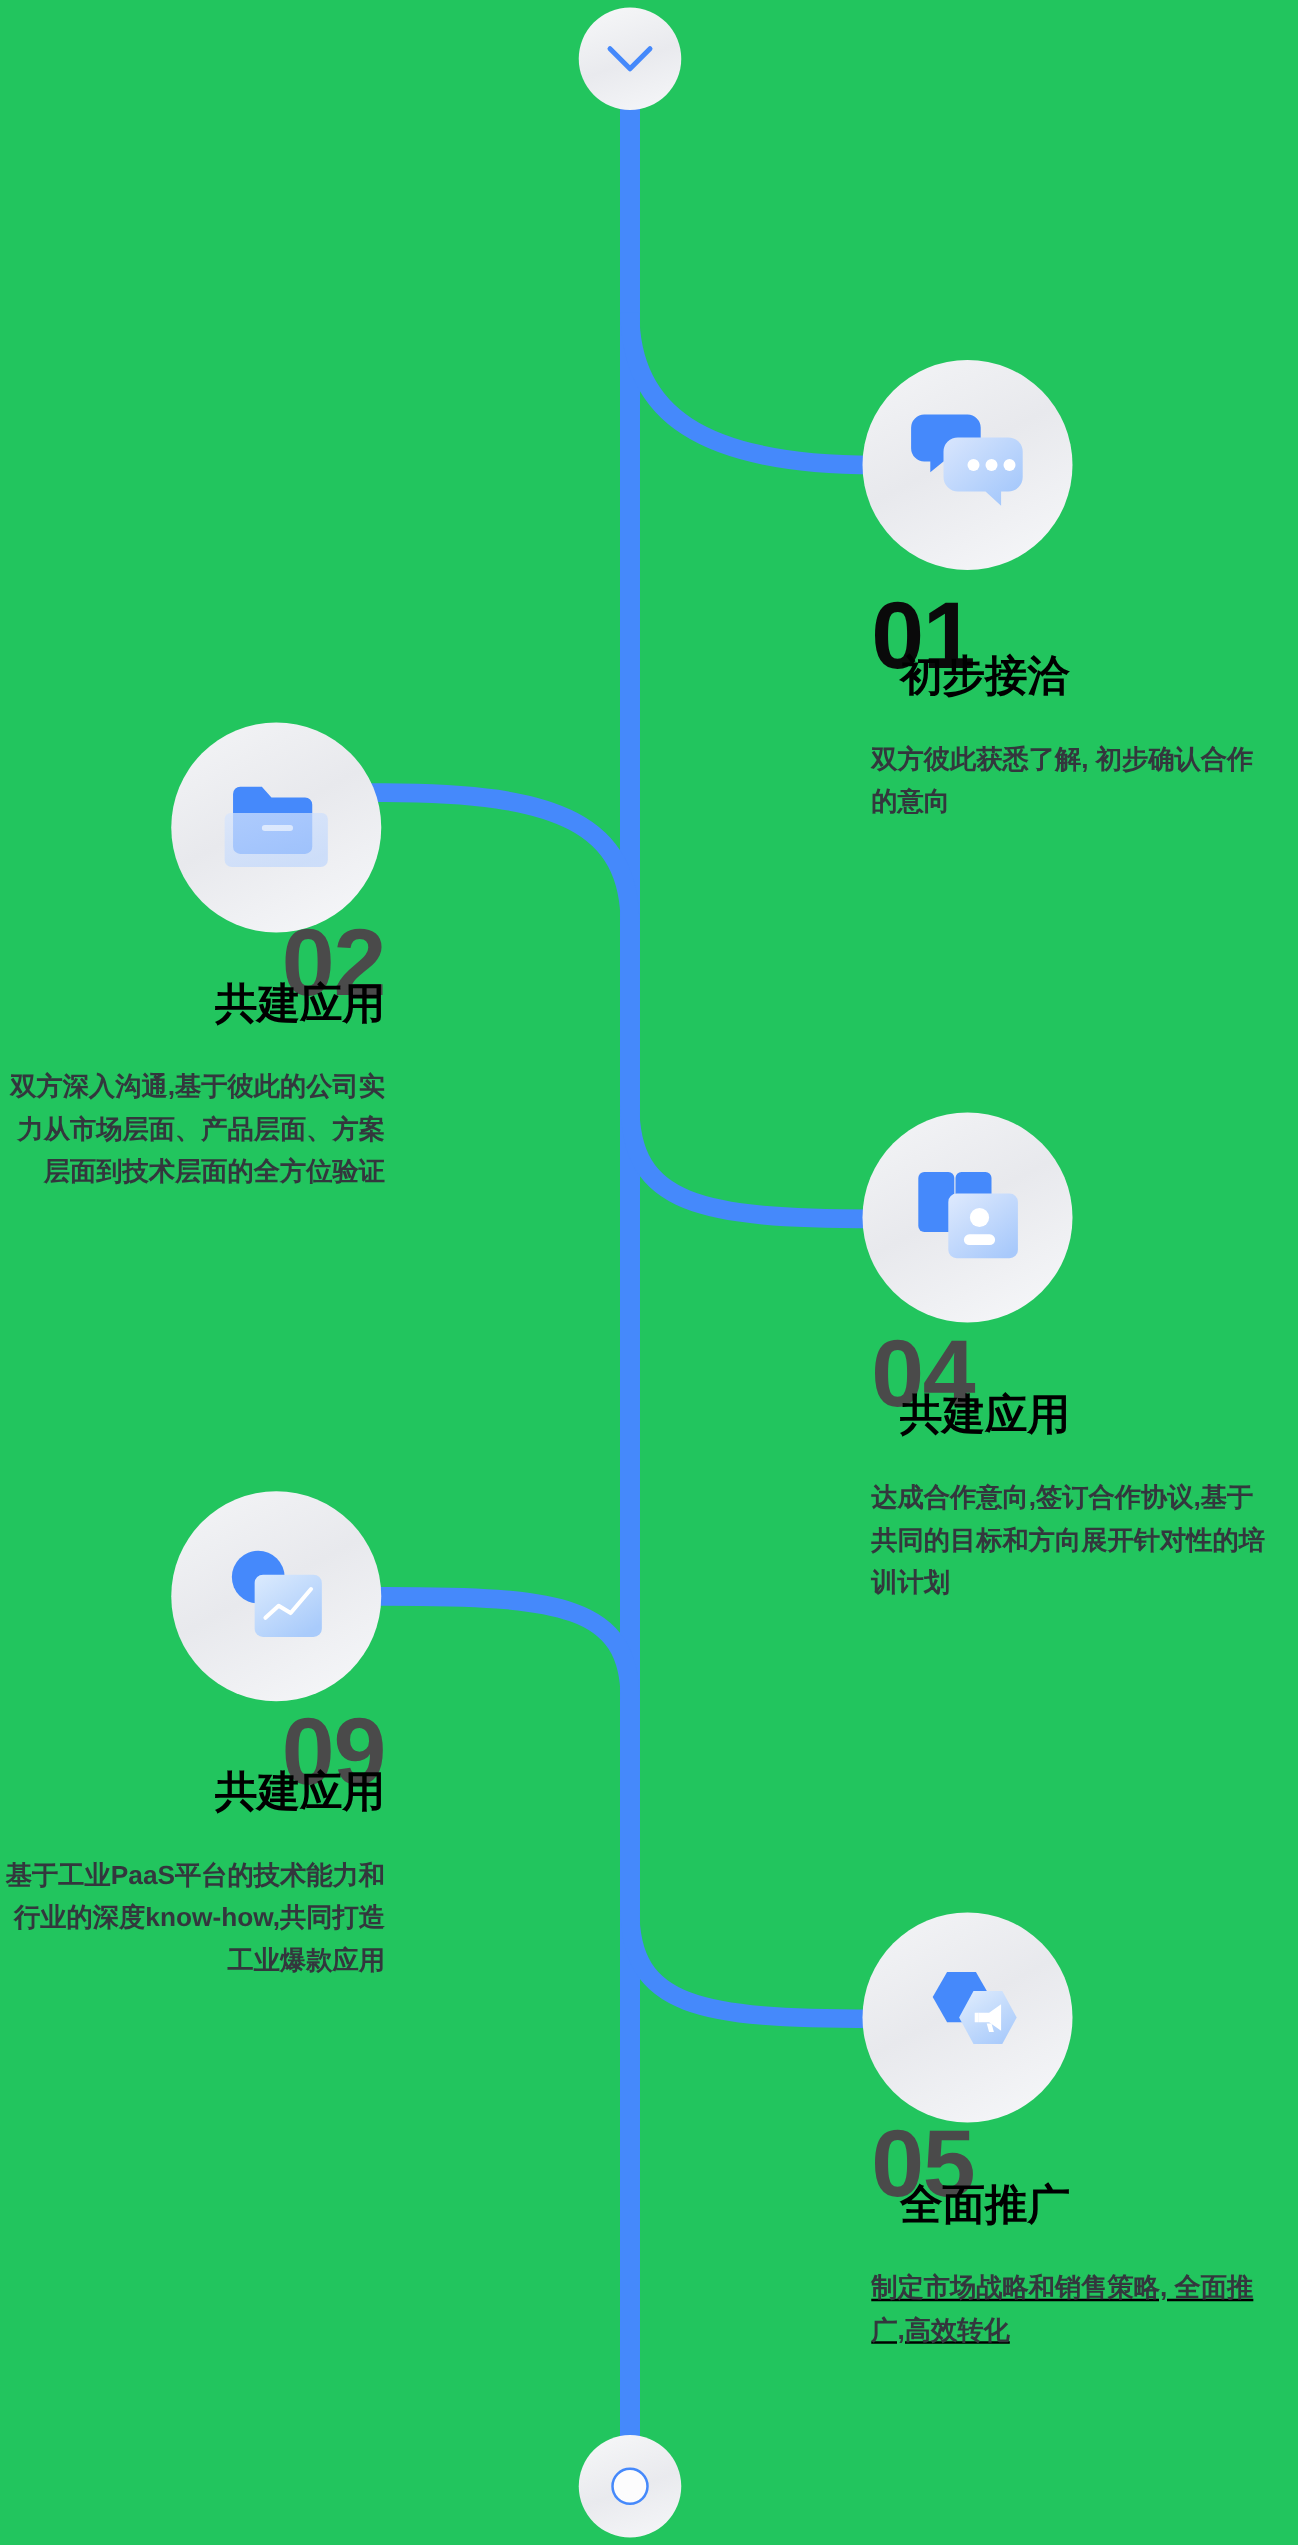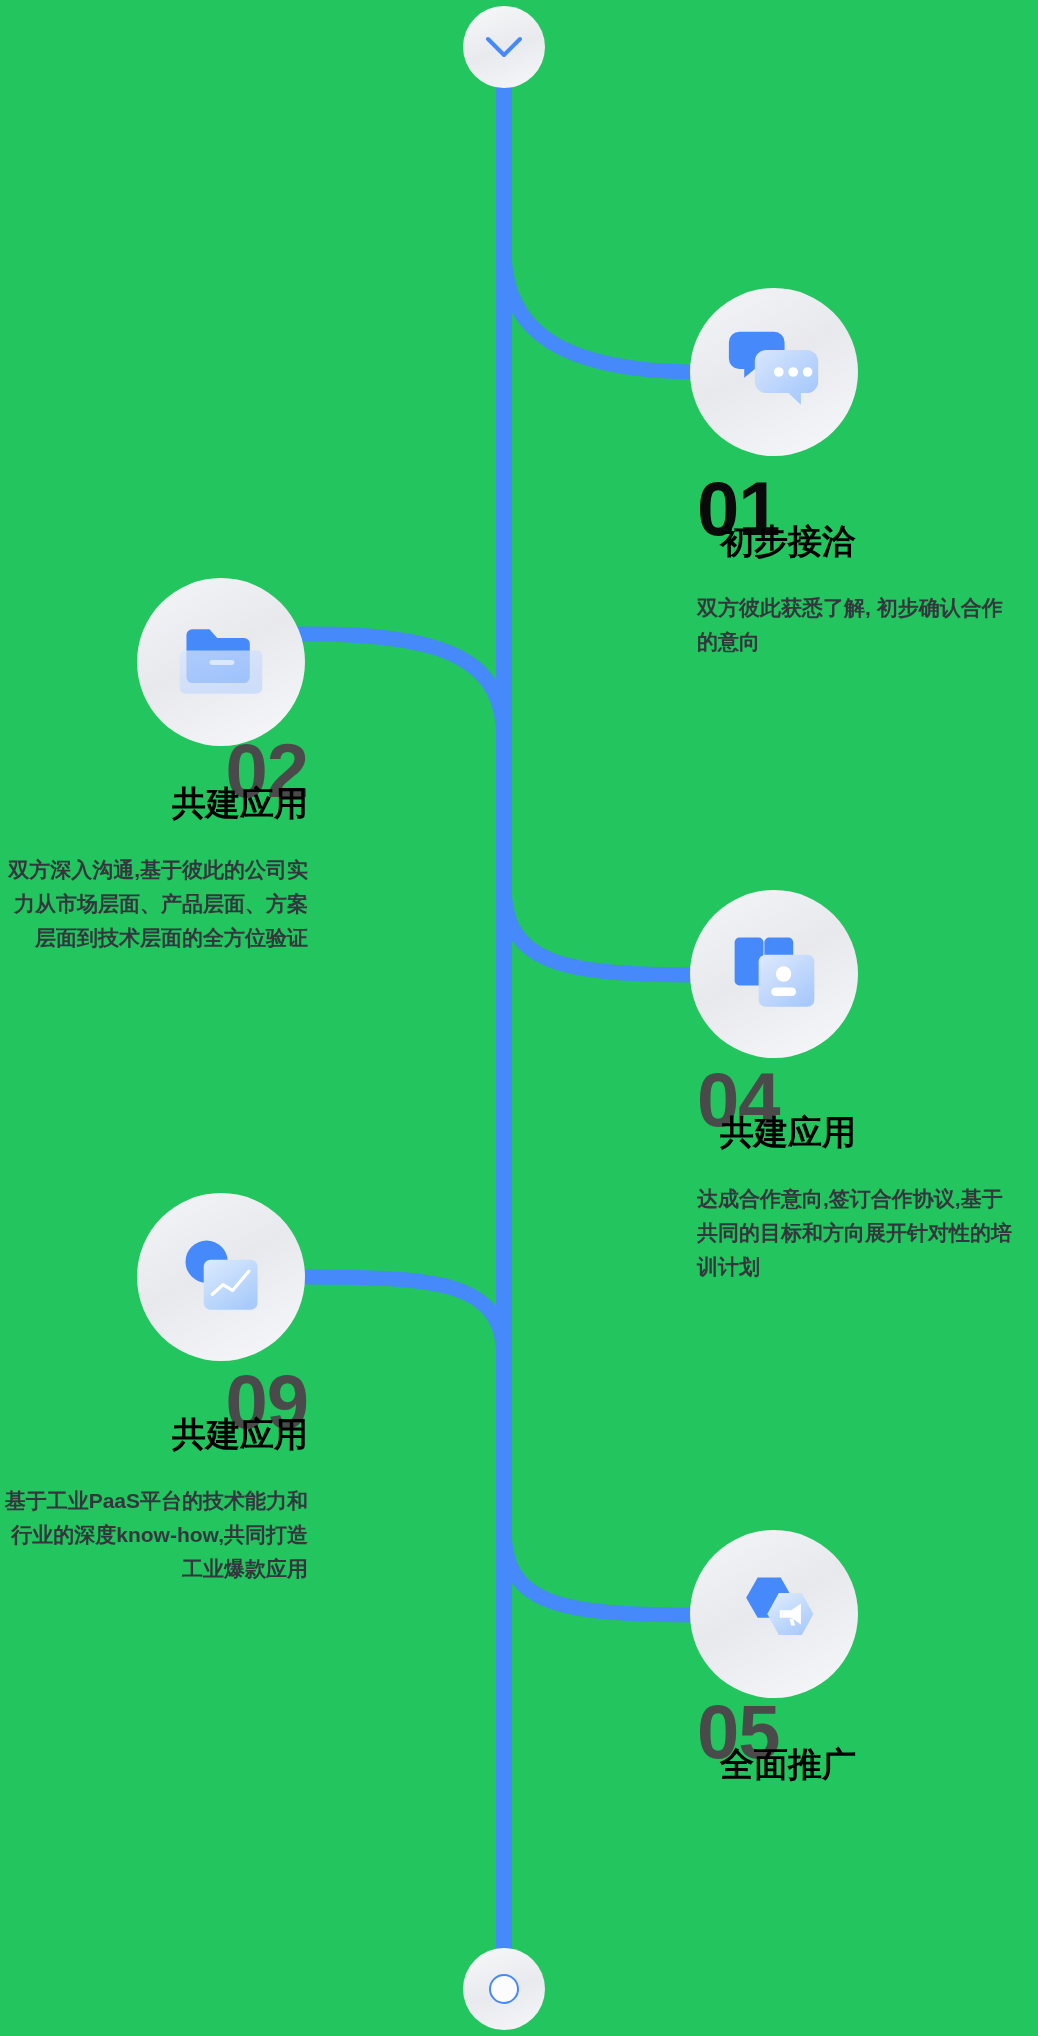--- a/index.html
+++ b/index.html
@@ -275,15 +275,17 @@
       <div class="steptitle">共建应用</div>
     </div>
     <div class="stepdesc">基于工业PaaS平台的技术能力和行业的深度know-how,共同打造工业爆款应用</div>
   </div>
 
   <div class="step right" id="step-5">
     <div class="numwrap">
       <div class="stepnum">05</div>
       <div class="steptitle">全面推广</div>
     </div>
+    <div class="stepdesc">制定市场战略和销售策略,
+全面推广,高效转化</div>
   </div>
 
 </div>
 
 </body></html>

